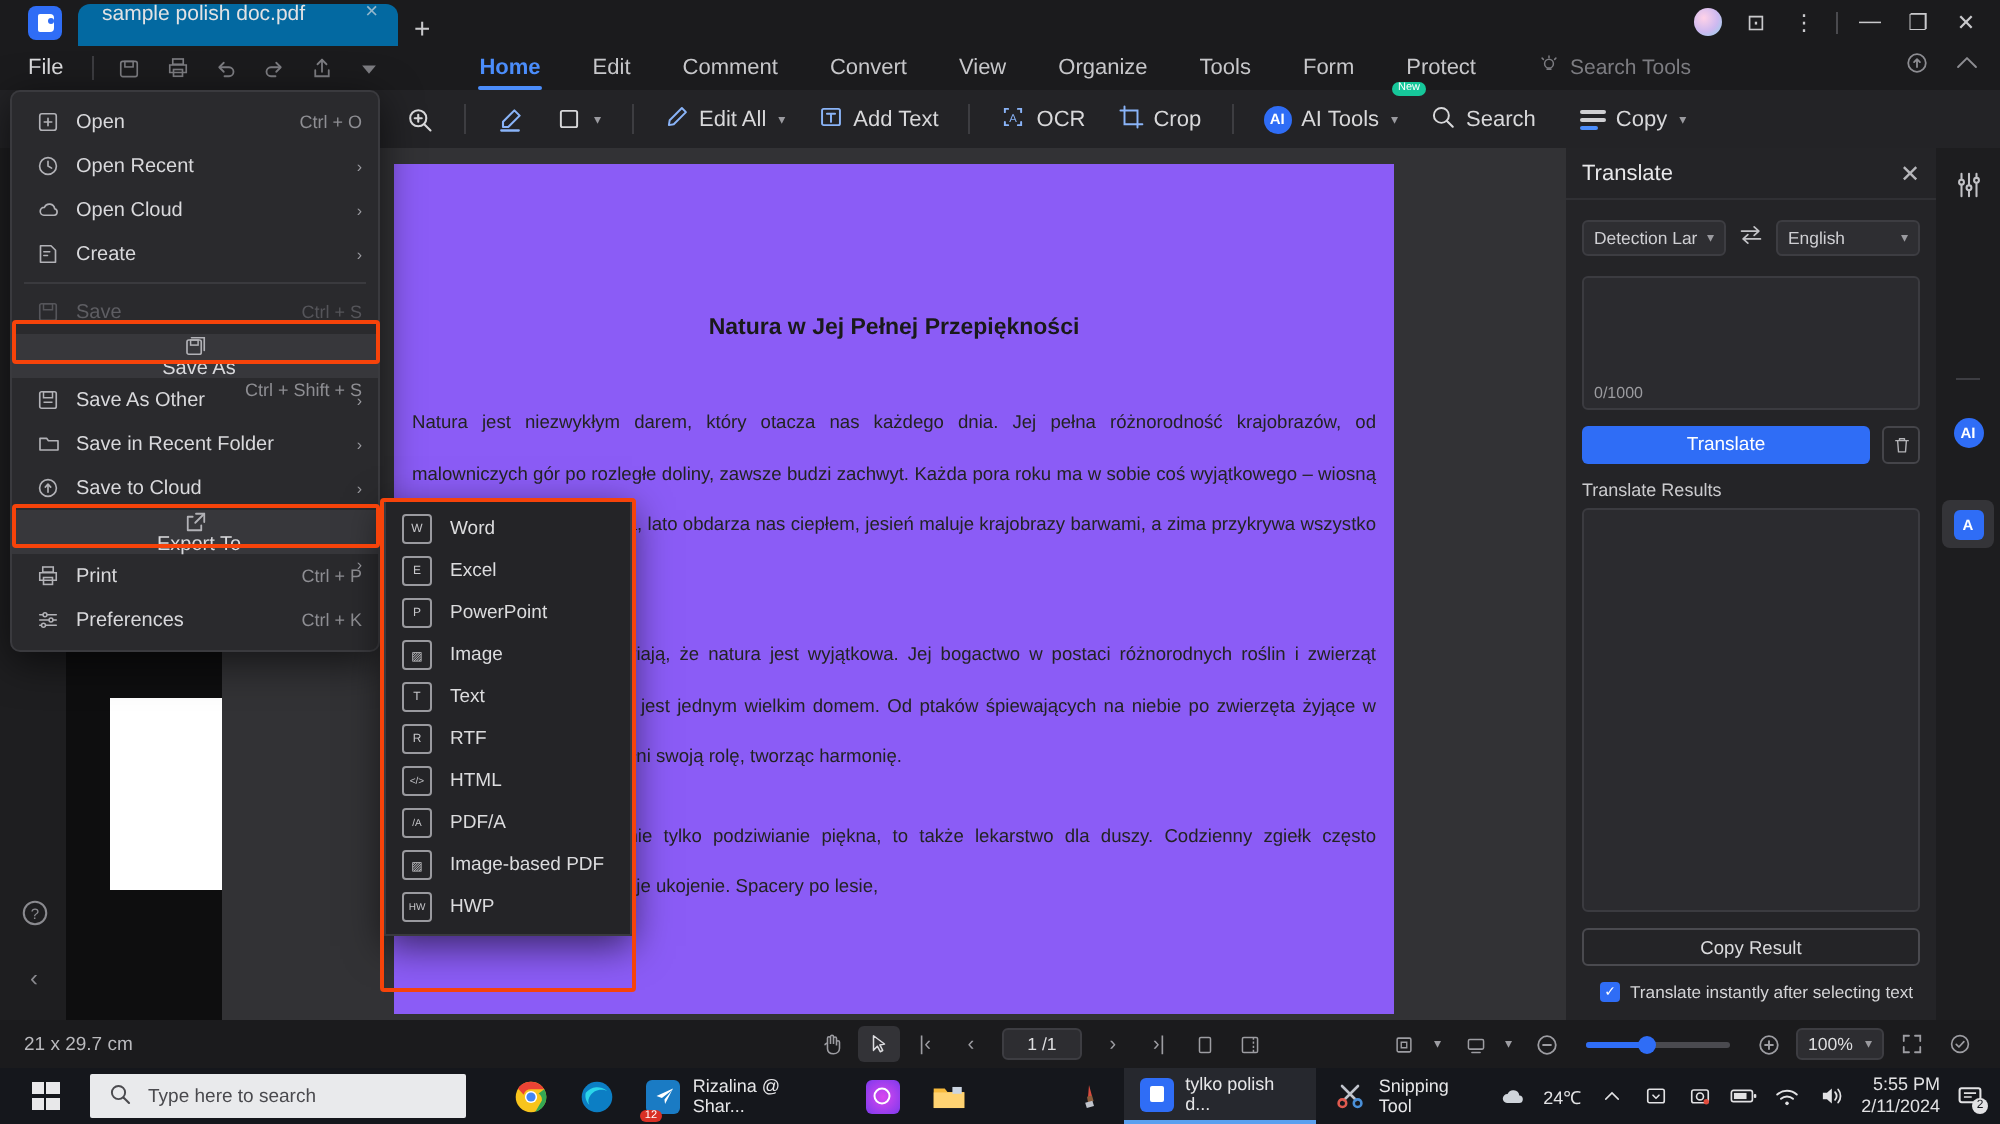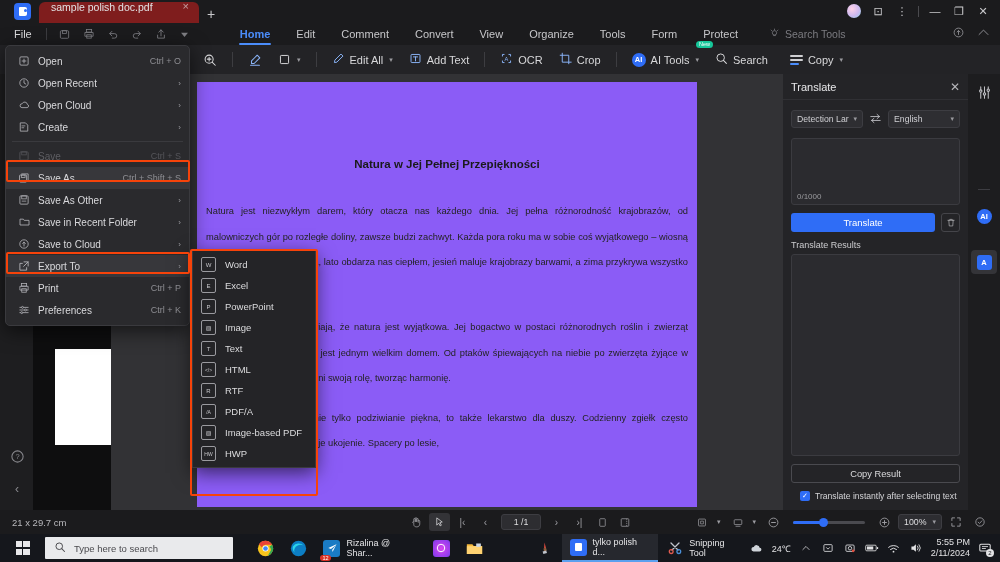--- a/index.html
+++ b/index.html
@@ -18,21 +18,21 @@
     background:#1b1b1d; display:flex; align-items:flex-end;
   }
   .logo-box{
     width:17px;height:17px;border-radius:4px;background:#2f6df6;
     margin:0 8px 3px 14px; display:flex;align-items:center;justify-content:center;
     flex:0 0 auto;
   }
   .logo-glyph{width:8px;height:9px;background:#fff;border-radius:1px 2px 2px 1px;position:relative;}
   .logo-glyph:after{content:"";position:absolute;right:-0px;top:2px;width:3px;height:3px;background:#2f6df6;border-radius:50%;}
   .tab{
-    height:21px; background:#7f1d1d; border-radius:6px 6px 0 0;
+    height:21px; background:#0369a1; border-radius:6px 6px 0 0;
     display:flex;align-items:center; padding:0 6px 12px 12px; min-width:160px;
     font-size:10.5px; color:#e2e2e4;
   }
   .tab-label{white-space:nowrap;overflow:hidden;text-overflow:ellipsis;max-width:120px;}
   .tab-close{margin-left:auto;opacity:.65;font-size:11px;padding:0 4px;line-height:1;}
   .newtab{font-size:14px;color:#c9c9cc;padding:0 8px 2px 8px;line-height:1;}
   .tb-right{margin-left:auto;display:flex;align-items:center;gap:2px;padding:0 6px 3px 0;}
   .avatar{width:14px;height:14px;border-radius:50%;
     background:radial-gradient(circle at 35% 35%,#ffd2e8 0%, #cdb9f0 55%, #8fd6e8 100%);}
   .tbi{width:22px;height:18px;display:flex;align-items:center;justify-content:center;
@@ -154,21 +154,21 @@
   .filemenu{position:absolute;left:5px;top:45px;width:185px;background:#2a2a2d;
       border:1px solid #3a3a3e;border-radius:5px;padding:4px 0;z-index:40;
       box-shadow:0 5px 20px rgba(0,0,0,.6);}
   .mi{height:22px;display:flex;align-items:center;padding:0 8px;font-size:10px;color:#d9d9dc;position:relative;}
   .mi .mi-ico{width:20px;display:flex;align-items:center;justify-content:center;color:#b2b2b7;font-size:10px;flex:0 0 auto;}
   .mi .mi-lbl{padding-left:4px;}
   .mi .mi-acc{margin-left:auto;font-size:9px;color:#8e8e93;}
   .mi .mi-arr{margin-left:auto;font-size:8px;color:#9a9a9f;}
   .mi.disabled{color:#5e5e63;}
   .mi.disabled .mi-ico,.mi.disabled .mi-acc{color:#55555a;}
-  .mi.hl{background:#37373b;}
+  .mi.hl{background:#37373b;flex-direction:column;}
   .mi-div{height:1px;background:#3a3a3e;margin:3px 6px;}
   .hlbox{position:absolute;border:2.5px solid #f6430a;border-radius:2px;pointer-events:none;z-index:60;}
 
   
   .submenu{position:absolute;left:192px;top:250px;width:124px;background:#242427;
       border:1px solid #3a3a3e;z-index:45;padding:3px 0;box-shadow:0 5px 18px rgba(0,0,0,.6);}
   .si{height:21px;display:flex;align-items:center;padding:0 8px;font-size:9.5px;color:#dcdcde;}
   .si .si-ico{width:15px;height:15px;border:1px solid #9a9a9f;border-radius:2px;
      display:flex;align-items:center;justify-content:center;font-size:6px;color:#c6c6ca;flex:0 0 auto;}
   .si .si-lbl{padding-left:9px;}
@@ -690,26 +690,26 @@
     </div>
     <div class="si">
       <span class="si-ico">▨</span>
       <span class="si-lbl">Image</span>
     </div>
     <div class="si">
       <span class="si-ico">T</span>
       <span class="si-lbl">Text</span>
     </div>
     <div class="si">
+      <span class="si-ico">R</span>
+      <span class="si-lbl">RTF</span>
+    </div>
+    <div class="si">
       <span class="si-ico" style="font-size:5px;">&lt;/&gt;</span>
       <span class="si-lbl">HTML</span>
-    </div>
-    <div class="si">
-      <span class="si-ico">R</span>
-      <span class="si-lbl">RTF</span>
     </div>
     <div class="si">
       <span class="si-ico" style="font-size:5px;">/A</span>
       <span class="si-lbl">PDF/A</span>
     </div>
     <div class="si">
       <span class="si-ico">▨</span>
       <span class="si-lbl">Image-based PDF</span>
     </div>
     <div class="si">

